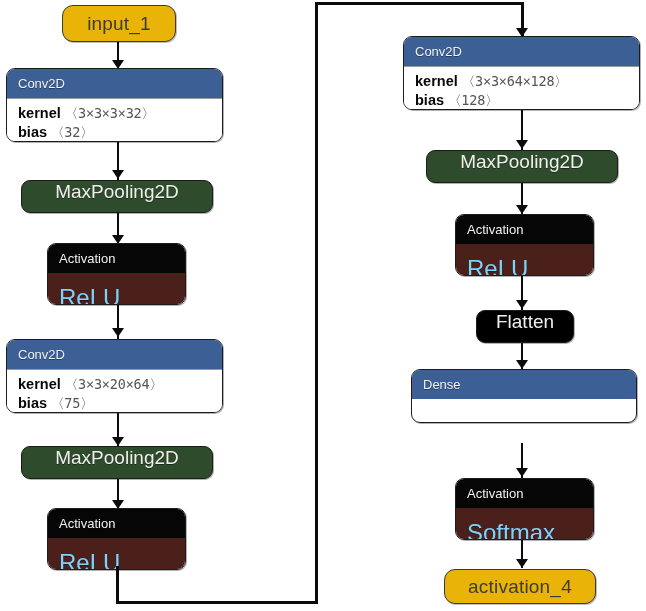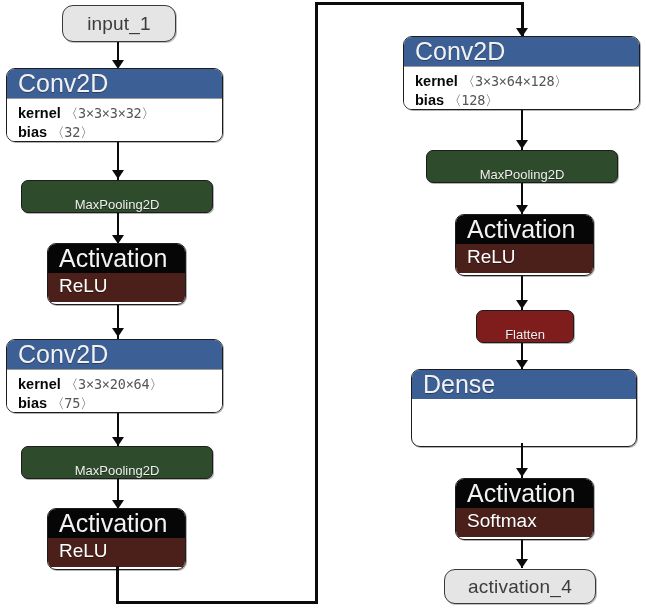--- a/index.html
+++ b/index.html
@@ -28,36 +28,36 @@
     overflow: hidden;
     box-shadow: 1px 1px 0 rgba(0,0,0,0.30);
   }
 
   
   .pill {
     position: absolute;
     box-sizing: border-box;
     border-radius: 11px;
     border: 1.6px solid #3a3a3a;
-    background: #e5e5e5;
+    background: #eab308;
     box-shadow: 1px 1px 0 rgba(0,0,0,0.25);
     display: flex;
     align-items: center;
     justify-content: center;
     color: #3c3c3c;
     font-size: 19px;
     letter-spacing: 0.2px;
   }
 
   
   .hdr {
     box-sizing: border-box;
     width: 100%;
     color: #f2f2f2;
-    font-size: 25px;
+    font-size: 13px;
     padding: 2px 0 2px 11px;
     line-height: 25px;
     white-space: nowrap;
     text-shadow: 0 1px 0 rgba(0,0,0,0.35);
   }
   .hdr.blue  { background: #3c6095; }
   .hdr.black { background: #060606; }
 
   
   .body {
@@ -80,38 +80,37 @@
   .prow .pshape {
     color: #555555;
     font-family: "DejaVu Sans Mono", monospace;
     font-size: 13.5px;
     letter-spacing: -0.2px;
   }
 
   
   .solid {
     display: flex;
-    align-items: flex-end;
+    align-items: flex-start;
     justify-content: center;
     color: #f0efee;
-    font-size: 13px;
+    font-size: 19px;
     text-shadow: 0 1px 0 rgba(0,0,0,0.4);
-    border-radius: 7px;
   }
   .solid.green   { background: #2e4b2c; }
-  .solid.brown   { background: #7f1d1d; }
+  .solid.brown   { background: #000000; }
 
   
   .actrow {
     box-sizing: border-box;
     width: 100%;
     background: #4b201b;
-    color: #ffffff;
-    font-size: 19px;
-    padding: 0 0 3px 11px;
+    color: #7dd3fc;
+    font-size: 24px;
+    padding: 12px 0 3px 11px;
     line-height: 26px;
     white-space: nowrap;
     text-shadow: 0 1px 0 rgba(0,0,0,0.4);
   }
 
   
   .edge {
     position: absolute;
     background: #0b0b0b;
   }
@@ -231,21 +230,21 @@
   </div>
   <div class="edge v" style="left:521px; top:276px; height:36px;"></div>
   <div class="arrowhead" style="left:516px; top:300px;"></div>
 
   <div class="node solid brown" style="left:476px; top:310px; width:98px; height:33px;">
     <span>Flatten</span>
   </div>
   <div class="edge v" style="left:521px; top:343px; height:27px;"></div>
   <div class="arrowhead" style="left:516px; top:360px;"></div>
 
-  <div class="node" style="left:411px; top:369px; width:226px; height:78px;">
+  <div class="node" style="left:411px; top:369px; width:226px; height:54px;">
     <div class="hdr blue">Dense</div>
   </div>
   <div class="edge v" style="left:521px; top:443px; height:35px;"></div>
   <div class="arrowhead" style="left:516px; top:468px;"></div>
 
   <div class="node" style="left:455px; top:478px; width:139px; height:62px;">
     <div class="hdr black">Activation</div>
     <div class="actrow">Softmax</div>
   </div>
   <div class="edge v" style="left:521px; top:540px; height:28px;"></div>

